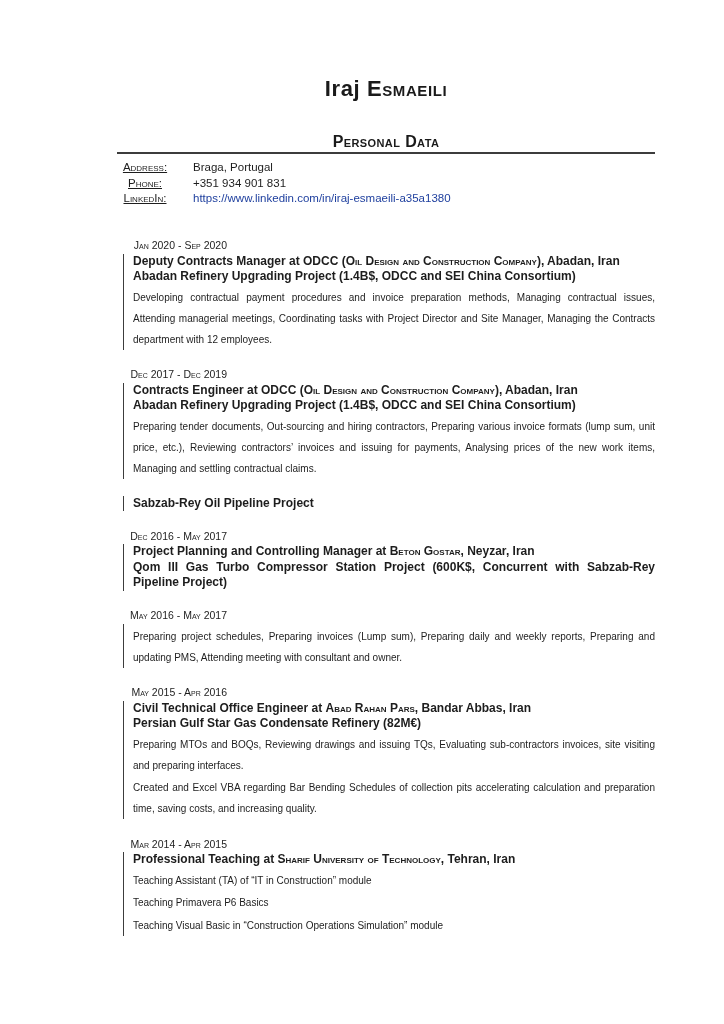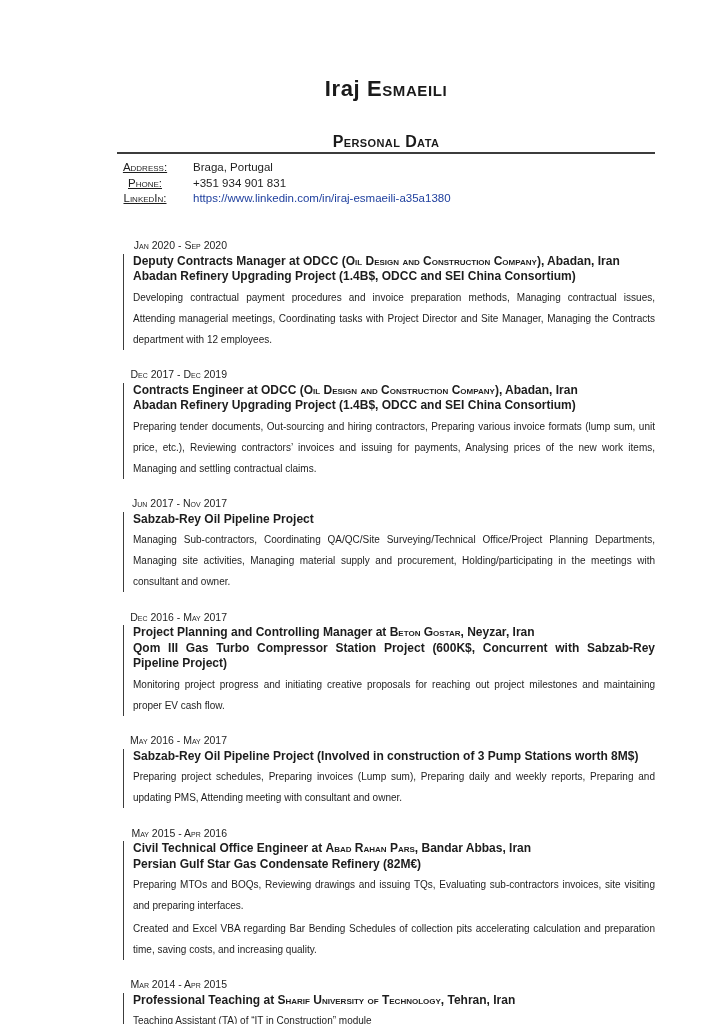--- a/index.html
+++ b/index.html
@@ -136,44 +136,36 @@
     <div class="entry-body">
       <div class="entry-title"><span>Contracts Engineer at ODCC (</span><span class="sc">Oil Design and Construction Company</span><span>), Abadan, Iran</span></div>
       <div class="entry-project">Abadan Refinery Upgrading Project (1.4B$, ODCC and SEI China Consortium)</div>
       <div class="entry-desc">
               <p>Preparing tender documents, Out-sourcing and hiring contractors, Preparing various invoice formats (lump sum, unit price, etc.), Reviewing contractors’ invoices and issuing for payments, Analysing prices of the new work items, Managing and settling contractual claims.</p>
             </div>
     </div>
   </div>
 
   <div class="entry">
-    <div class="entry-date">Jun 2017 - Nov 2017</div>
     <div class="entry-body">
       <div class="entry-project">Sabzab-Rey Oil Pipeline Project</div>
-      <div class="entry-desc">
-              <p>Managing Sub-contractors, Coordinating QA/QC/Site Surveying/Technical Office/Project Planning Departments, Managing site activities, Managing material supply and procurement, Holding/participating in the meetings with consultant and owner.</p>
-            </div>
     </div>
   </div>
 
   <div class="entry">
     <div class="entry-date">Dec 2016 - May 2017</div>
     <div class="entry-body">
       <div class="entry-title"><span>Project Planning and Controlling Manager at </span><span class="sc">Beton Gostar</span><span>, Neyzar, Iran</span></div>
       <div class="entry-project">Qom III Gas Turbo Compressor Station Project (600K$, Concurrent with Sabzab-Rey Pipeline Project)</div>
-      <div class="entry-desc">
-              <p>Monitoring project progress and initiating creative proposals for reaching out project milestones and maintaining proper EV cash flow.</p>
-            </div>
     </div>
   </div>
 
   <div class="entry">
     <div class="entry-date">May 2016 - May 2017</div>
     <div class="entry-body">
-      <div class="entry-project">Sabzab-Rey Oil Pipeline Project (Involved in construction of 3 Pump Stations worth 8M$)</div>
       <div class="entry-desc">
               <p>Preparing project schedules, Preparing invoices (Lump sum), Preparing daily and weekly reports, Preparing and updating PMS, Attending meeting with consultant and owner.</p>
             </div>
     </div>
   </div>
 
   <div class="entry">
     <div class="entry-date">May 2015 - Apr 2016</div>
     <div class="entry-body">
       <div class="entry-title"><span>Civil Technical Office Engineer at </span><span class="sc">Abad Rahan Pars</span><span>, Bandar Abbas, Iran</span></div>

